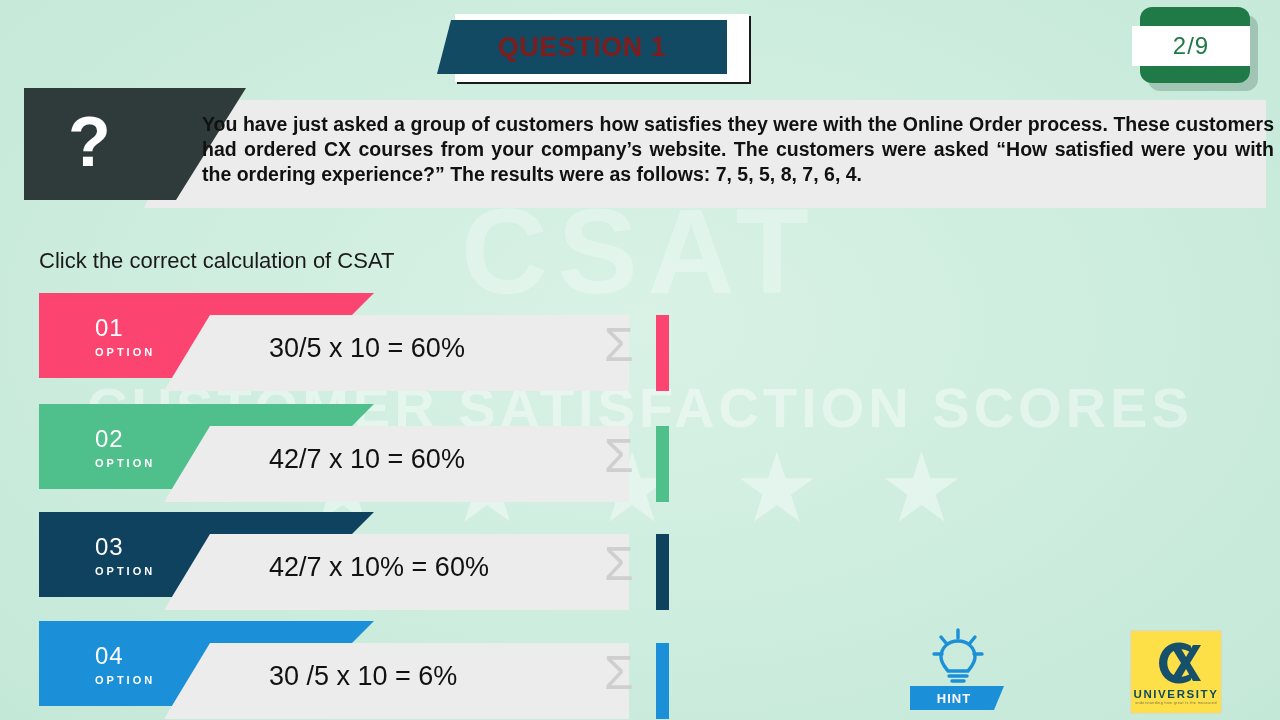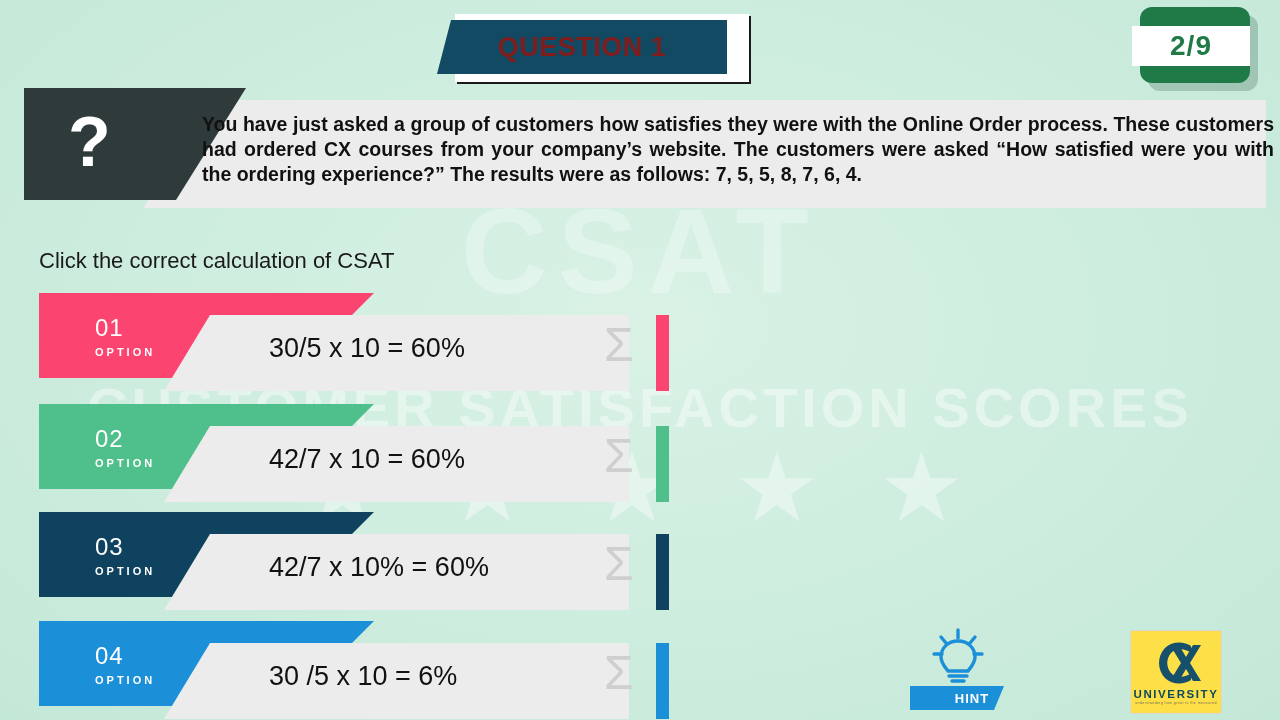--- a/index.html
+++ b/index.html
@@ -129,22 +129,22 @@
     top: 19px;
     width: 118px;
     height: 40px;
     background: #ffffff;
     display: flex;
     align-items: center;
     justify-content: center;
   }
   .pc-white span {
     color: #1f7a47;
-    font-size: 28px;
-    font-weight: bold;
+    font-size: 24px;
+    font-weight: normal;
     letter-spacing: 1px;
   }
 
   
   #question-panel {
     position: absolute;
     left: 24px;
     top: 88px;
     width: 1242px;
     height: 126px;
@@ -287,21 +287,20 @@
     position: absolute;
     left: 0;
     top: 58px;
     width: 94px;
     height: 24px;
     background: #1b8fd8;
     clip-path: polygon(0 0, 94px 0, 84px 24px, 0 24px);
     display: flex;
     align-items: center;
     justify-content: center;
-    padding-left: 18px;
   }
   .hint-banner span {
     color: #ffffff;
     font-size: 13px;
     font-weight: bold;
     letter-spacing: 1px;
     margin-right: 6px;
   }
 
   

